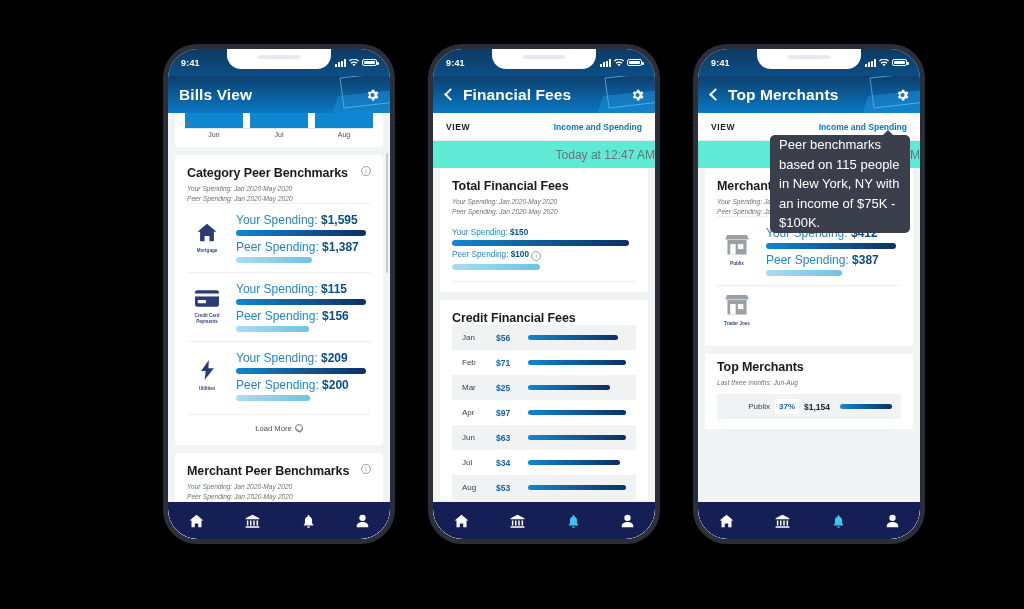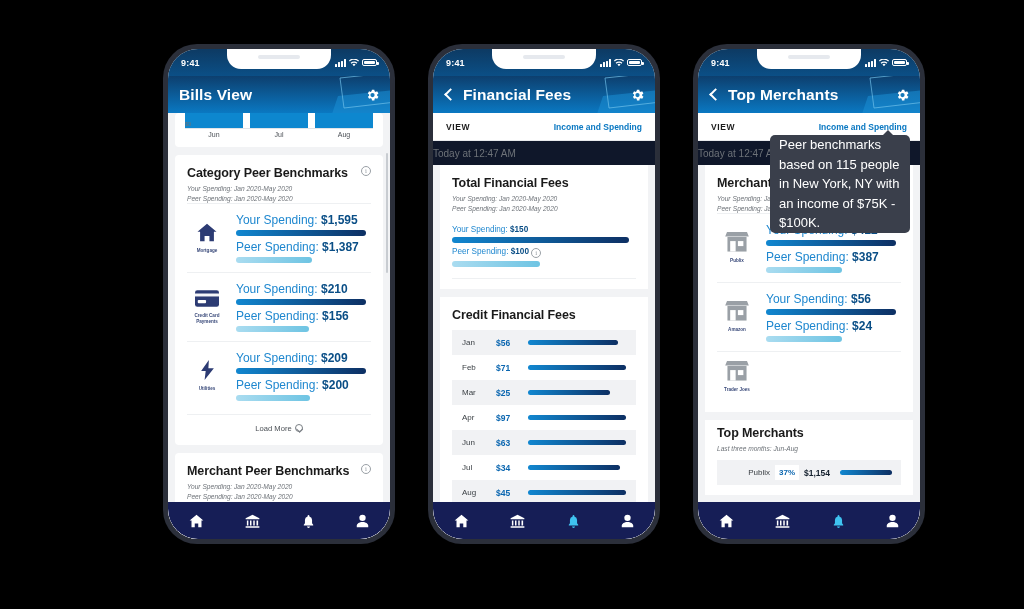--- a/index.html
+++ b/index.html
@@ -80,21 +80,21 @@
     overflow:hidden;
   }
   .viewrow {
     background:#fff; height:28px; display:flex; align-items:center;
     justify-content:space-between; padding:0 13px;
     border-bottom:1px solid #e8eaed;
     font-size:8.5px;
   }
   .viewrow .vlabel { font-weight:bold; color:#1c1c1c; letter-spacing:.6px; }
   .viewrow .vlink { color:#0a78c2; font-weight:600; font-size:8.5px; }
-  .stamp { text-align:left; font-size:10px; color:#6d7278; padding:7px 0 6px; background:#0f172a; }
+  .stamp { text-align:right; font-size:12px; color:#6d7278; padding:7px 0 6px; background:#5eead4; }
 
   .card { background:#fff; border-radius:4px; margin:8px 7px; padding:11px 12px 10px; }
   .card.flush { margin-top:0; border-radius:0; }
   .card h2 { font-size:12.5px; font-weight:700; color:#1a1a1a; letter-spacing:-.1px; }
   .cardhead { display:flex; align-items:flex-start; justify-content:space-between; }
   .sub { font-style:italic; font-size:6.6px; color:#6d7278; line-height:1.45; margin-top:4px; }
 
   .info-i {
     width:10px;height:10px;border:1px solid #9aa0a6;border-radius:50%;
     display:flex;align-items:center;justify-content:center;
@@ -119,21 +119,21 @@
      position:relative; vertical-align:-1px; margin-left:3px; }
   .loadmore .circ:after{content:"";position:absolute;left:1.5px;top:2px;width:3.5px;height:3.5px;
      border-left:1px solid #7a7f85;border-bottom:1px solid #7a7f85;transform:rotate(-45deg);}
 
   
   .tot .blabel { font-size:8.2px; }
   .tot .bar { margin-bottom:2px; }
   .tot .sep { border-top:1px solid #eef0f2; margin-top:11px; }
 
   
-  .mtable { margin-top:8px; }
+  .mtable { }
   .mrow { display:flex; align-items:center; height:25px; padding:0 10px; }
   .mrow:nth-child(odd) { background:#f1f2f4; }
   .mrow .mo { width:34px; flex:0 0 34px; font-size:8px; color:#3b4045; }
   .mrow .amt { width:32px; flex:0 0 32px; font-size:8.5px; font-weight:700; color:#0a66b0; }
   .mrow .mbar { height:5px; border-radius:2.5px; background:linear-gradient(90deg,#1187d0 0%,#0d2f63 100%); }
 
   
   .tm-row { display:flex; align-items:center; height:25px; background:#f1f2f4; padding:0 9px; margin-top:7px; }
   .tm-name { font-size:8px; color:#3b4045; width:44px; text-align:right; flex:0 0 44px; }
   .tm-pct { font-size:8px; font-weight:700; color:#0a66b0; background:#fff; padding:3px 4px; margin:0 5px; flex:0 0 auto; }
@@ -263,21 +263,21 @@
           <div class="brow">
             <div class="bicon">
               <svg width="24" height="17" viewBox="0 0 26 18">
                   <rect x="0" y="0" width="26" height="18" rx="2.5" fill="#2c3b73"></rect>
                   <rect x="0" y="3.6" width="26" height="3.2" fill="#fff" opacity=".95"></rect>
                   <rect x="3" y="10.5" width="9" height="3.6" rx="1" fill="#fff"></rect>
                 </svg>
               <div class="cap">Credit Card Payments</div>
             </div>
             <div class="bbars">
-              <div class="blabel"><span>Your Spending:</span> <b>$210</b></div>
+              <div class="blabel"><span>Your Spending:</span> <b>$115</b></div>
               <div class="bar you" style="width:96%"></div>
               <div class="blabel peer"><span>Peer Spending:</span> <b>$156</b></div>
               <div class="bar peer" style="width:54%"></div>
             </div>
           </div>
 
           <div class="brow">
             <div class="bicon">
               <svg width="13" height="20" viewBox="0 0 14 22">
                   <path fill="#2c3b73" d="M8.5 0 0 12h5l-1.2 10L14 9H8z"></path>
@@ -424,21 +424,21 @@
               <span class="amt">$63</span>
               <span class="mbar" style="width:64%"></span>
             </div>
             <div class="mrow">
               <span class="mo">Jul</span>
               <span class="amt">$34</span>
               <span class="mbar" style="width:56%"></span>
             </div>
             <div class="mrow">
               <span class="mo">Aug</span>
-              <span class="amt">$45</span>
+              <span class="amt">$53</span>
               <span class="mbar" style="width:74%"></span>
             </div>
           </div>
         </div>
       </div>
 
       <div class="bottomnav">
         <span class="navi">
             <svg width="15" height="14" viewBox="0 0 24 22">
               <path fill="currentColor" d="M12 1 1 10.2h3V21h5.2v-6h5.6v6H20V10.2h3z"></path>
@@ -532,37 +532,20 @@
               <div class="cap">Publix</div>
             </div>
             <div class="bbars">
               <div class="blabel"><span>Your Spending:</span> <b>$412</b></div>
               <div class="bar you" style="width:96%"></div>
               <div class="blabel peer"><span>Peer Spending:</span> <b>$387</b></div>
               <div class="bar peer" style="width:56%"></div>
             </div>
           </div>
 
-          <div class="brow">
-            <div class="bicon">
-              <svg width="24" height="20" viewBox="0 0 26 22">
-                  <path fill="#9aa0a6" d="M2 0h22l2 5H0z"></path>
-                  <rect x="2.5" y="5.5" width="21" height="16" fill="#9aa0a6"></rect>
-                  <rect x="5.5" y="10" width="6" height="11.5" fill="#fff"></rect>
-                  <rect x="14" y="10" width="6" height="5.5" fill="#fff"></rect>
-                </svg>
-              <div class="cap">Amazon</div>
-            </div>
-            <div class="bbars">
-              <div class="blabel"><span>Your Spending:</span> <b>$56</b></div>
-              <div class="bar you" style="width:96%"></div>
-              <div class="blabel peer"><span>Peer Spending:</span> <b>$24</b></div>
-              <div class="bar peer" style="width:56%"></div>
-            </div>
-          </div>
 
           <div class="brow">
             <div class="bicon">
               <svg width="24" height="20" viewBox="0 0 26 22">
                   <path fill="#9aa0a6" d="M2 0h22l2 5H0z"></path>
                   <rect x="2.5" y="5.5" width="21" height="16" fill="#9aa0a6"></rect>
                   <rect x="5.5" y="10" width="6" height="11.5" fill="#fff"></rect>
                   <rect x="14" y="10" width="6" height="5.5" fill="#fff"></rect>
                 </svg>
               <div class="cap">Trader Joes</div>

